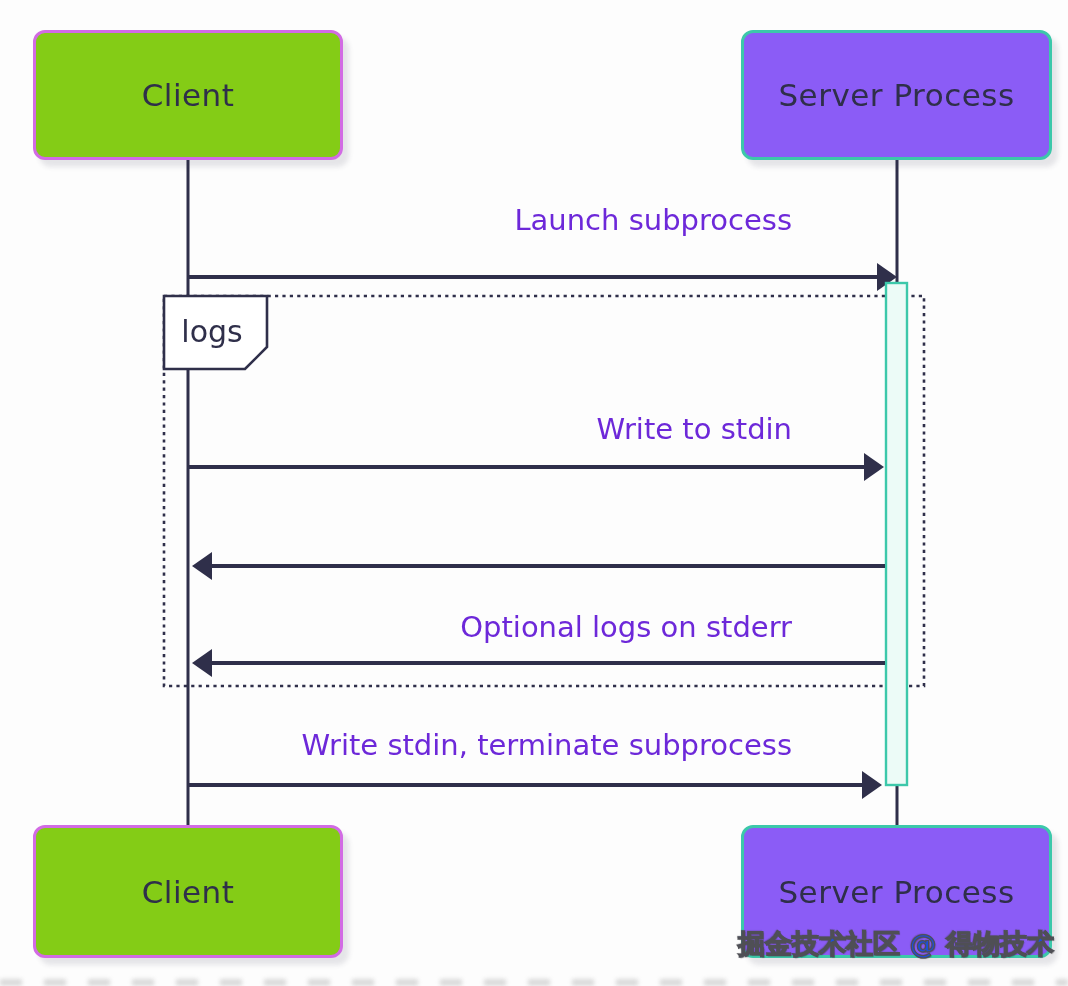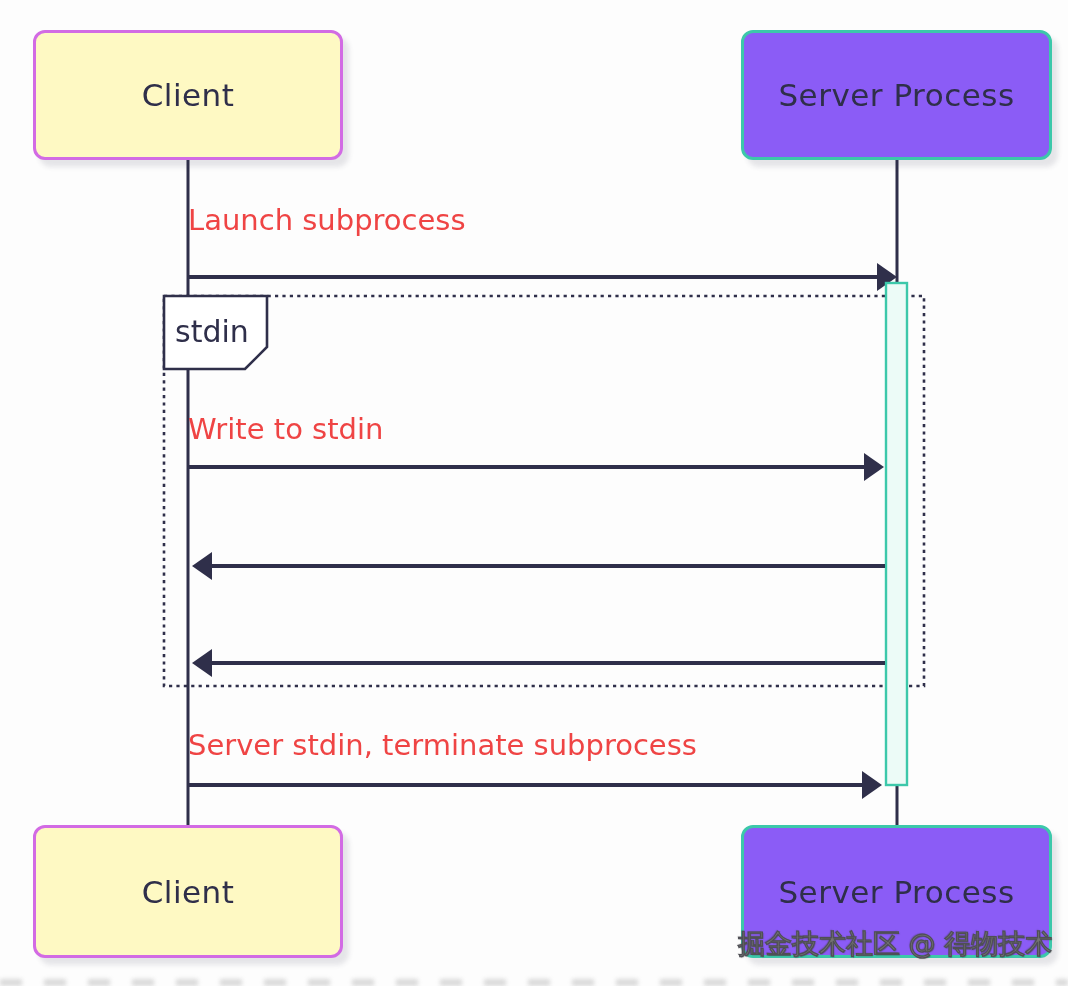--- a/index.html
+++ b/index.html
@@ -8,36 +8,36 @@
     background:#fdfdfd;
     font-family:"DejaVu Sans","Liberation Sans",sans-serif;
     color:#2f2f4a;
   }
   .actor-box{
     position:absolute;display:flex;align-items:center;justify-content:center;
     border-radius:12px;border:3px solid;box-sizing:border-box;
     font-size:31px;font-weight:500;letter-spacing:0.5px;
     box-shadow:6px 7px 5px rgba(60,60,80,0.12);
   }
-  .actor-client{background:#fef9c3;border-color:#d26be4;}
+  .actor-client{background:#84cc16;border-color:#d26be4;}
   .actor-server{background:#8b5cf6;border-color:#3cc8aa;}
   svg.layer{position:absolute;left:0;top:0;}
   .msg-label{
-    position:absolute;left:188px;width:604px;text-align:left;
-    font-size:29px;font-weight:500;color:#ef4444;
+    position:absolute;left:188px;width:604px;text-align:right;
+    font-size:29px;font-weight:500;color:#6d28d9;
   }
   .loop-title{font-weight:700;}
   .loop-word{
     position:absolute;left:164px;top:300px;width:96px;height:62px;
     display:flex;align-items:center;justify-content:center;
     font-size:30px;font-weight:500;color:#2f2f4a;
   }
   .watermark{
-    position:absolute;left:738px;top:926px;width:316px;
-    font-size:27px;font-weight:400;color:#737373;
+    position:absolute;left:738px;top:926px;width:316px;text-align:center;
+    font-size:27px;font-weight:700;color:#1d4ed8;
     -webkit-text-stroke:1.2px #4f4f55;
     text-shadow:1px 1px 1px rgba(60,60,60,0.55), -1px -1px 1px rgba(60,60,60,0.35);
     z-index:20;white-space:nowrap;
   }
   .bottom-fade{
     position:absolute;left:0;bottom:0;width:100%;height:7px;opacity:0.35;
     background:repeating-linear-gradient(90deg,#9a9a9a 0 22px,transparent 22px 44px);
     filter:blur(2px);
   }
 </style>
@@ -88,22 +88,23 @@
   <div class="actor-box actor-server" style="left:741px;top:825px;width:311px;height:133px;">
     <span>Server Process</span>
   </div>
 
   <div class="msg-label" style="top:203px;">Launch subprocess</div>
 
 
   <div class="msg-label" style="top:412px;">Write to stdin</div>
 
 
+  <div class="msg-label" style="top:610px;">Optional logs on stderr</div>
 
-  <div class="msg-label" style="top:728px;">Server stdin, terminate subprocess</div>
+  <div class="msg-label" style="top:728px;">Write stdin, terminate subprocess</div>
 
-  <div class="loop-word">stdin</div>
+  <div class="loop-word">logs</div>
 
   <div class="watermark">掘金技术社区 @ 得物技术</div>
 
   <div class="bottom-fade"></div>
 
 </div>
 
 </body></html>

